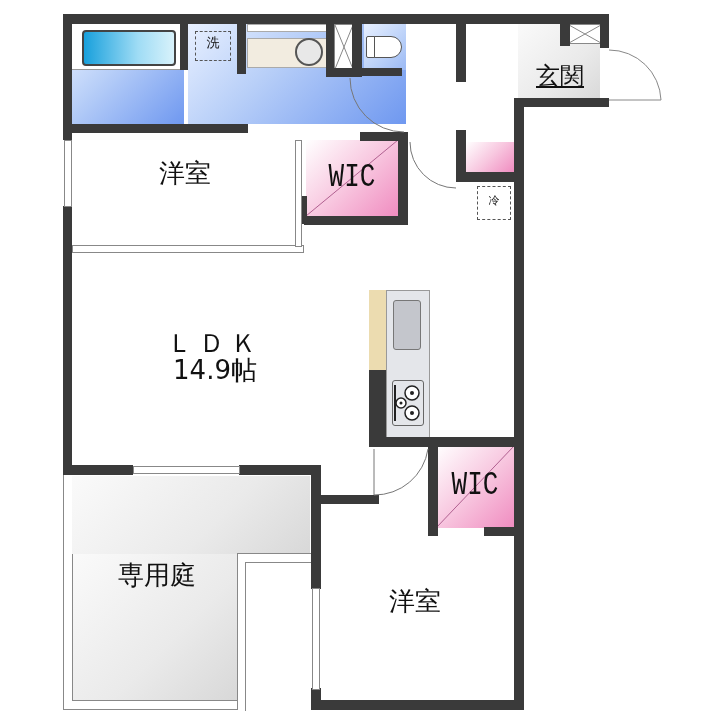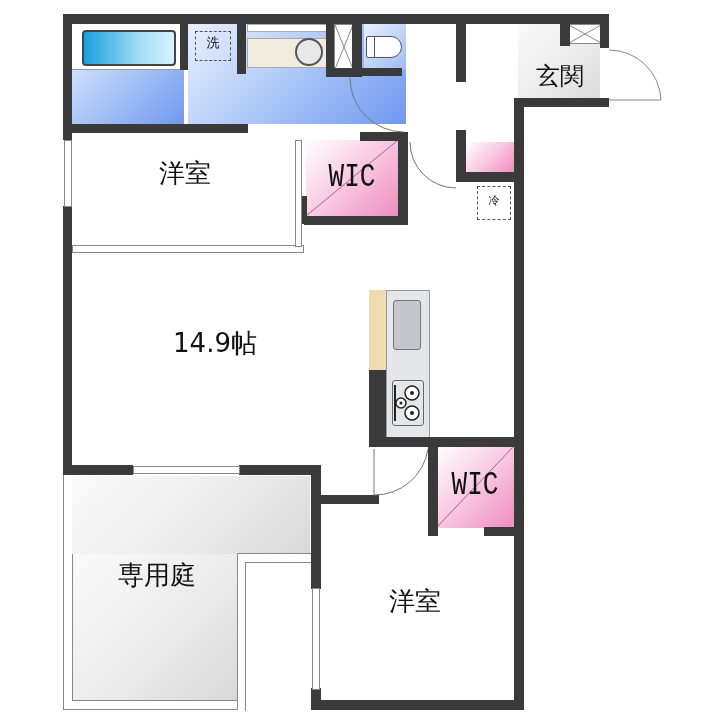--- a/index.html
+++ b/index.html
@@ -45,21 +45,21 @@
 
 <div class="abs" style="left:406px;top:24px;width:108px;height:120px;background:#fff;"></div>
 
 <div class="abs gray" style="left:518px;top:24px;width:82px;height:78px;"></div>
 <div class="diag" style="left:568px;top:24px;width:32px;height:18px;background:#fff;border:1px solid #888;">
   <svg viewBox="0 0 32 18" preserveAspectRatio="none">
       <line x1="0" y1="0" x2="32" y2="18" stroke="#888"></line>
       <line x1="32" y1="0" x2="0" y2="18" stroke="#888"></line>
     </svg>
 </div>
-<div class="label room-label" style="left:522px;top:64px;width:76px;font-size:24px;">玄関</div>
+<div class="label room-label" style="left:522px;top:64px;width:76px;font-size:24px;text-decoration:underline;">玄関</div>
 
 <div class="diag pink" style="left:306px;top:140px;width:92px;height:76px;">
   <svg viewBox="0 0 92 76" preserveAspectRatio="none">
       <line x1="0" y1="76" x2="92" y2="0" stroke="#b06090" stroke-width="1"></line>
     </svg>
 </div>
 <div class="label wic-label" style="left:306px;top:164px;width:92px;">WIC</div>
 
 <div class="abs pink" style="left:466px;top:142px;width:48px;height:30px;"></div>
 <div class="dashed" style="left:477px;top:186px;width:32px;height:32px;"></div>
@@ -155,18 +155,19 @@
 <svg class="abs" style="left:372px;top:447px;" width="58" height="50" viewBox="0 0 58 50">
   <path d="M56 2 A54 54 0 0 1 2 48" fill="none" stroke="#777" stroke-width="1"></path>
     <line x1="2" y1="2" x2="2" y2="48" stroke="#777"></line>
 </svg>
 
 <div class="label room-label" style="left:110px;top:160px;width:150px;">
   <div>洋室</div>
 </div>
 
 <div class="label room-label" style="left:140px;top:330px;width:150px;">
+  <div style="letter-spacing:6px;">ＬＤＫ</div>
   <div>14.9帖</div>
 </div>
 
 <div class="label room-label" style="left:340px;top:588px;width:150px;">
   <div>洋室</div>
 </div>
 
 </body></html>

